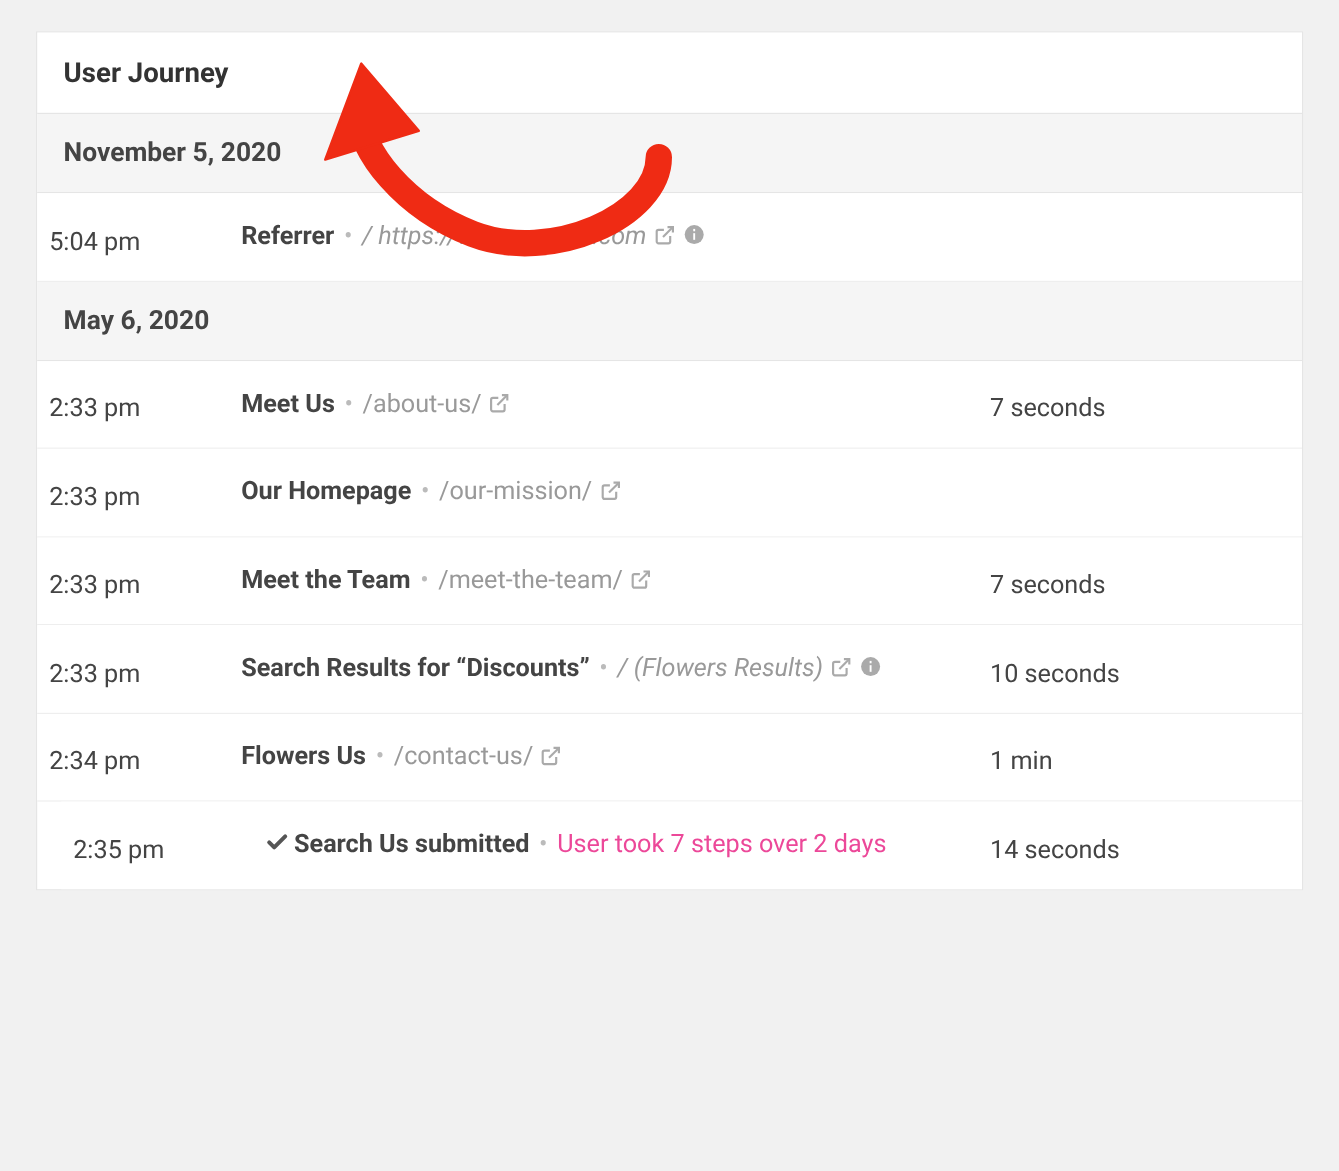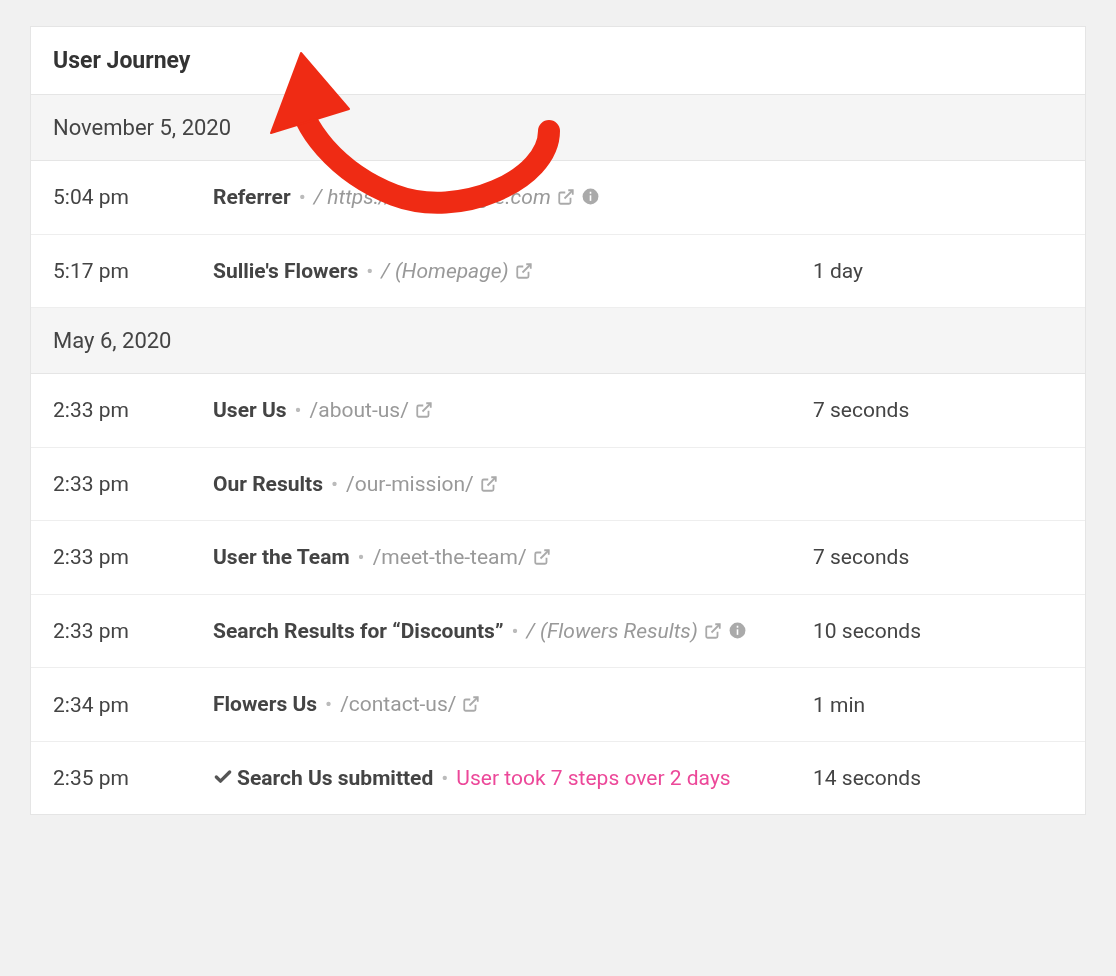--- a/index.html
+++ b/index.html
@@ -25,31 +25,31 @@
       font-weight: 700;
       color: #333;
     }
     .date-group {
       background: #f5f5f5;
       padding: 20px 22px;
       border-bottom: 1px solid #e5e5e5;
     }
     .date-group h3 {
       font-size: 22px;
-      font-weight: 400;
+      font-weight: 700;
       color: #444;
     }
     .row {
       display: flex;
-      align-items: center;
-      padding: 20px 22px;
+      align-items: flex-end;
+      padding: 20px 10px;
       border-bottom: 1px solid #eee;
       background: #fff;
     }
-    .row:last-child { border-bottom: none; }
+    .row:last-child { border-bottom: none; margin-left: 20px; }
     .col-time {
       width: 160px;
       flex: 0 0 160px;
       color: #444;
       font-weight: 400;
     }
     .col-main {
       flex: 1 1 auto;
       color: #444;
       line-height: 1.55;
@@ -120,58 +120,47 @@
     </svg>
   </span><span class="icon">
     <svg width="19" height="19" viewBox="0 0 24 24" fill="currentColor">
       <circle cx="12" cy="12" r="10"></circle>
       <rect x="11" y="10.5" width="2" height="7" fill="#fff"></rect>
       <rect x="11" y="6" width="2" height="2.5" fill="#fff"></rect>
     </svg>
   </span></div>
         <div class="col-dur"></div>
       </div>
-      <div class="row">
-        <div class="col-time">5:17 pm</div>
-        <div class="col-main"><span class="page-title-txt">Sullie's Flowers</span><span class="dot-sep">•</span><span class="path-txt italic">/ (Homepage)</span><span class="icon">
-    <svg width="18" height="18" viewBox="0 0 24 24" fill="none" stroke="currentColor" stroke-width="2.4">
-      <path d="M18 13v6a2 2 0 0 1-2 2H5a2 2 0 0 1-2-2V8a2 2 0 0 1 2-2h6"></path>
-      <polyline points="15 3 21 3 21 9"></polyline>
-      <line x1="10" y1="14" x2="21" y2="3"></line>
-    </svg>
-  </span></div>
-        <div class="col-dur">1 day</div>
-      </div>
       <div class="date-group">
         <h3>May 6, 2020</h3>
       </div>
       <div class="row">
         <div class="col-time">2:33 pm</div>
-        <div class="col-main"><span class="page-title-txt">User Us</span><span class="dot-sep">•</span><span class="path-txt">/about-us/</span><span class="icon">
+        <div class="col-main"><span class="page-title-txt">Meet Us</span><span class="dot-sep">•</span><span class="path-txt">/about-us/</span><span class="icon">
     <svg width="18" height="18" viewBox="0 0 24 24" fill="none" stroke="currentColor" stroke-width="2.4">
       <path d="M18 13v6a2 2 0 0 1-2 2H5a2 2 0 0 1-2-2V8a2 2 0 0 1 2-2h6"></path>
       <polyline points="15 3 21 3 21 9"></polyline>
       <line x1="10" y1="14" x2="21" y2="3"></line>
     </svg>
   </span></div>
         <div class="col-dur">7 seconds</div>
       </div>
       <div class="row">
         <div class="col-time">2:33 pm</div>
-        <div class="col-main"><span class="page-title-txt">Our Results</span><span class="dot-sep">•</span><span class="path-txt">/our-mission/</span><span class="icon">
-    <svg width="18" height="18" viewBox="0 0 24 24" fill="none" stroke="currentColor" stroke-width="2.4">
-      <path d="M18 13v6a2 2 0 0 1-2 2H5a2 2 0 0 1-2-2V8a2 2 0 0 1 2-2h6"></path>
-      <polyline points="15 3 21 3 21 9"></polyline>
-      <line x1="10" y1="14" x2="21" y2="3"></line>
-    </svg>
-  </span></div>
-      </div>
-      <div class="row">
-        <div class="col-time">2:33 pm</div>
-        <div class="col-main"><span class="page-title-txt">User the Team</span><span class="dot-sep">•</span><span class="path-txt">/meet-the-team/</span><span class="icon">
+        <div class="col-main"><span class="page-title-txt">Our Homepage</span><span class="dot-sep">•</span><span class="path-txt">/our-mission/</span><span class="icon">
+    <svg width="18" height="18" viewBox="0 0 24 24" fill="none" stroke="currentColor" stroke-width="2.4">
+      <path d="M18 13v6a2 2 0 0 1-2 2H5a2 2 0 0 1-2-2V8a2 2 0 0 1 2-2h6"></path>
+      <polyline points="15 3 21 3 21 9"></polyline>
+      <line x1="10" y1="14" x2="21" y2="3"></line>
+    </svg>
+  </span></div>
+      </div>
+      <div class="row">
+        <div class="col-time">2:33 pm</div>
+        <div class="col-main"><span class="page-title-txt">Meet the Team</span><span class="dot-sep">•</span><span class="path-txt">/meet-the-team/</span><span class="icon">
     <svg width="18" height="18" viewBox="0 0 24 24" fill="none" stroke="currentColor" stroke-width="2.4">
       <path d="M18 13v6a2 2 0 0 1-2 2H5a2 2 0 0 1-2-2V8a2 2 0 0 1 2-2h6"></path>
       <polyline points="15 3 21 3 21 9"></polyline>
       <line x1="10" y1="14" x2="21" y2="3"></line>
     </svg>
   </span></div>
         <div class="col-dur">7 seconds</div>
       </div>
       <div class="row">
         <div class="col-time">2:33 pm</div>

